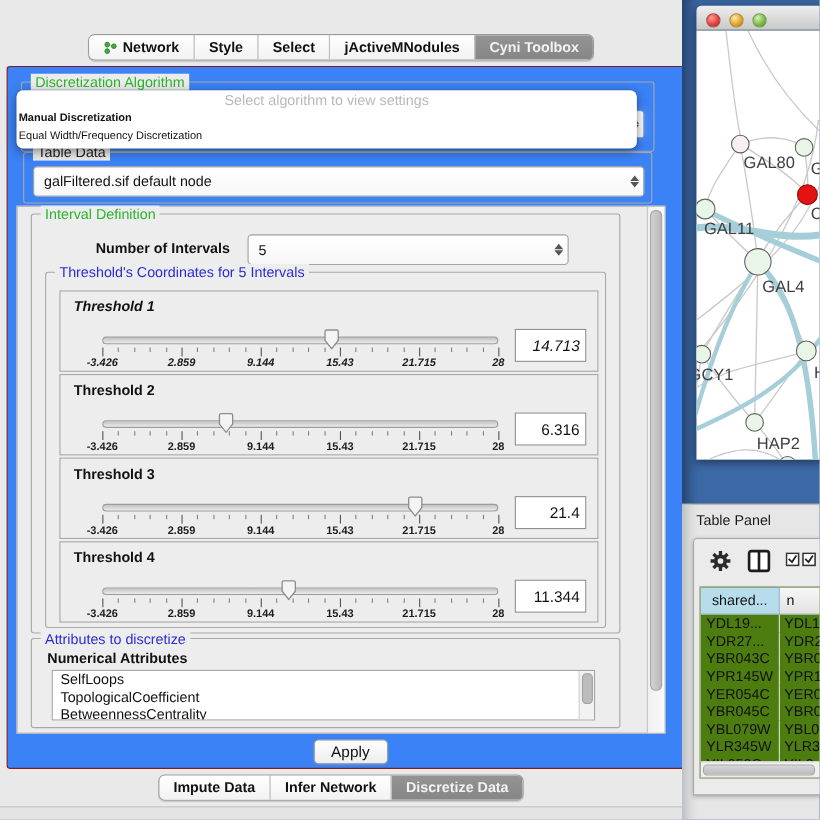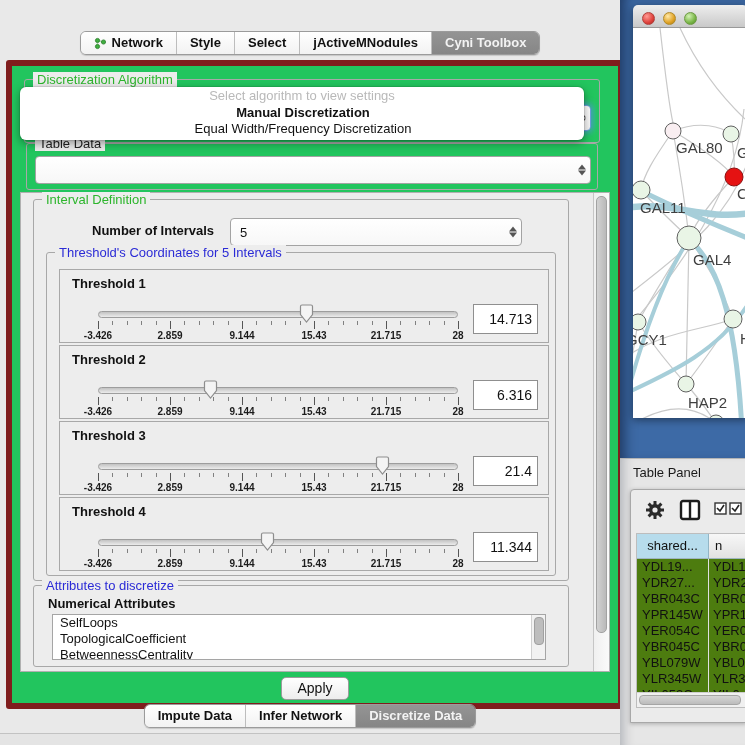--- a/index.html
+++ b/index.html
@@ -22,21 +22,21 @@
   .seggroup{display:flex;border:1px solid #9b9b9b;border-radius:6px;overflow:hidden;
        box-shadow:0 1px 1px rgba(0,0,0,.15);}
   .seg{height:22px;line-height:22px;padding:0 13px;font-size:13px;font-weight:bold;
        background:linear-gradient(#ffffff,#f2f2f2);color:#111;display:flex;align-items:center;gap:5px;}
   .seg + .seg{border-left:1px solid #bdbdbd;}
   .seg.sel{background:linear-gradient(#949494,#868686);color:#f3f3f3;}
   .bottom-strip{position:absolute;left:0;top:733px;width:620px;height:12px;
        background:#e4e4e4;border-top:1px solid #c2c2c2;}
   
   .content{position:absolute;left:6px;top:60px;width:606px;height:637px;
-       background:#22c55e;border:6px solid #7f1d1d;border-radius:3px;}
+       background:#3b82f6;border:1px solid #7f1d1d;border-radius:3px;padding-left:17px;}
   .titled-group{position:absolute;border:1px solid #a8a8a8;border-radius:3px;}
   .group-title{position:absolute;top:-8px;left:8px;padding:0 4px;background:#ececec;
        font-size:13px;white-space:nowrap;}
   .gt-green{color:#2cb52c;}
   .gt-blue{color:#2b2bd6;}
   .gt-black{color:#222;}
   
   .combo{position:absolute;background:linear-gradient(#ffffff,#f7f7f7);
        border:1px solid #a3a3a3;border-radius:4px;font-size:13px;color:#111;}
   .combo .cv{position:absolute;left:9px;top:50%;transform:translateY(-50%);white-space:nowrap;}
@@ -44,21 +44,21 @@
        display:flex;flex-direction:column;gap:1px;align-items:center;}
   .stepper i{width:0;height:0;border-left:4px solid transparent;border-right:4px solid transparent;display:block;}
   .stepper .up{border-bottom:5px solid #555;}
   .stepper .dn{border-top:5px solid #555;}
   .combo.focus{border:1px solid #6f9fe0;box-shadow:0 0 6px 2px rgba(86,148,240,.75);}
   
   .popup{position:absolute;left:8px;top:21px;width:564px;height:53px;background:#fff;
        border-radius:6px;box-shadow:0 3px 10px rgba(0,0,0,.4),0 0 0 1px rgba(0,0,0,.08);
        z-index:60;overflow:hidden;}
   .popup .ph{height:18px;line-height:18px;text-align:center;color:#b9b9b9;font-size:13px;}
-  .popup .opt{height:16px;line-height:16px;padding-left:2px;font-size:13px;color:#111;text-align:center;}
+  .popup .opt{height:16px;line-height:16px;padding-left:2px;font-size:10px;color:#111;}
   .popup .opt:first-of-type{font-weight:bold;}
   
   .scrollpanel{position:absolute;left:8px;top:126px;width:588px;height:478px;
        border:1px solid #b0b0b0;background:#ececec;}
   .vscroll{position:absolute;right:0;top:0;width:15px;height:100%;
        background:linear-gradient(to right,#f0f0f0,#fafafa);border-left:1px solid #c6c6c6;}
   .vscroll .thumb{position:absolute;left:2px;top:3px;width:9px;height:91%;
        background:linear-gradient(to right,#d2d2d2,#b9b9b9);border:1px solid #a2a2a2;border-radius:5px;}
   
   .threshold{position:absolute;left:12px;width:488px;height:72px;
@@ -178,20 +178,21 @@
       <div class="ph">Select algorithm to view settings</div>
       <div id="popup-options">
           <div class="opt">Manual Discretization</div>
           <div class="opt">Equal Width/Frequency Discretization</div>
         </div>
     </div>
 
     <div class="titled-group" style="left:14px;top:77px;width:570px;height:45px;">
       <span class="group-title gt-black">Table Data</span>
       <div class="combo" style="left:8px;top:12px;width:554px;height:26px;">
+        <span class="cv">galFiltered.sif default node</span>
         <span class="stepper">
             <i class="up"></i>
             <i class="dn"></i>
           </span>
       </div>
     </div>
 
     <div class="scrollpanel">
 
       <div class="titled-group" style="left:12px;top:6px;width:534px;height:380px;background:#ededed;">
@@ -202,21 +203,21 @@
           <span class="cv">5</span>
           <span class="stepper">
               <i class="up"></i>
               <i class="dn"></i>
             </span>
         </div>
 
         <div class="titled-group" style="left:12px;top:52px;width:508px;height:322px;background:#ededed;">
           <span class="group-title gt-blue" style="background:#ededed;">Threshold's Coordinates for 5 Intervals</span>
           <div id="thresholds">
-  <div class="threshold" style="top: 16px;">
+  <div class="threshold" style="top: 16px; font-style: italic;">
     <div class="t-label">Threshold 1</div>
     <div class="t-slider">
       <div class="track"></div>
       <div class="handle" style="left: 200.791px;">
         <svg width="15" height="19" viewBox="0 0 15 19">
           <path d="M1.5,2.5 q0,-1.5 1.5,-1.5 h9 q1.5,0 1.5,1.5 v8 l-6,7.5 l-6,-7.5 z" fill="#f4f4f4" stroke="#8d8d8d" stroke-width="1.2"></path>
         </svg>
       </div>
       <div class="ticks">
                     <i class="major" style="left: 0px;"></i>

